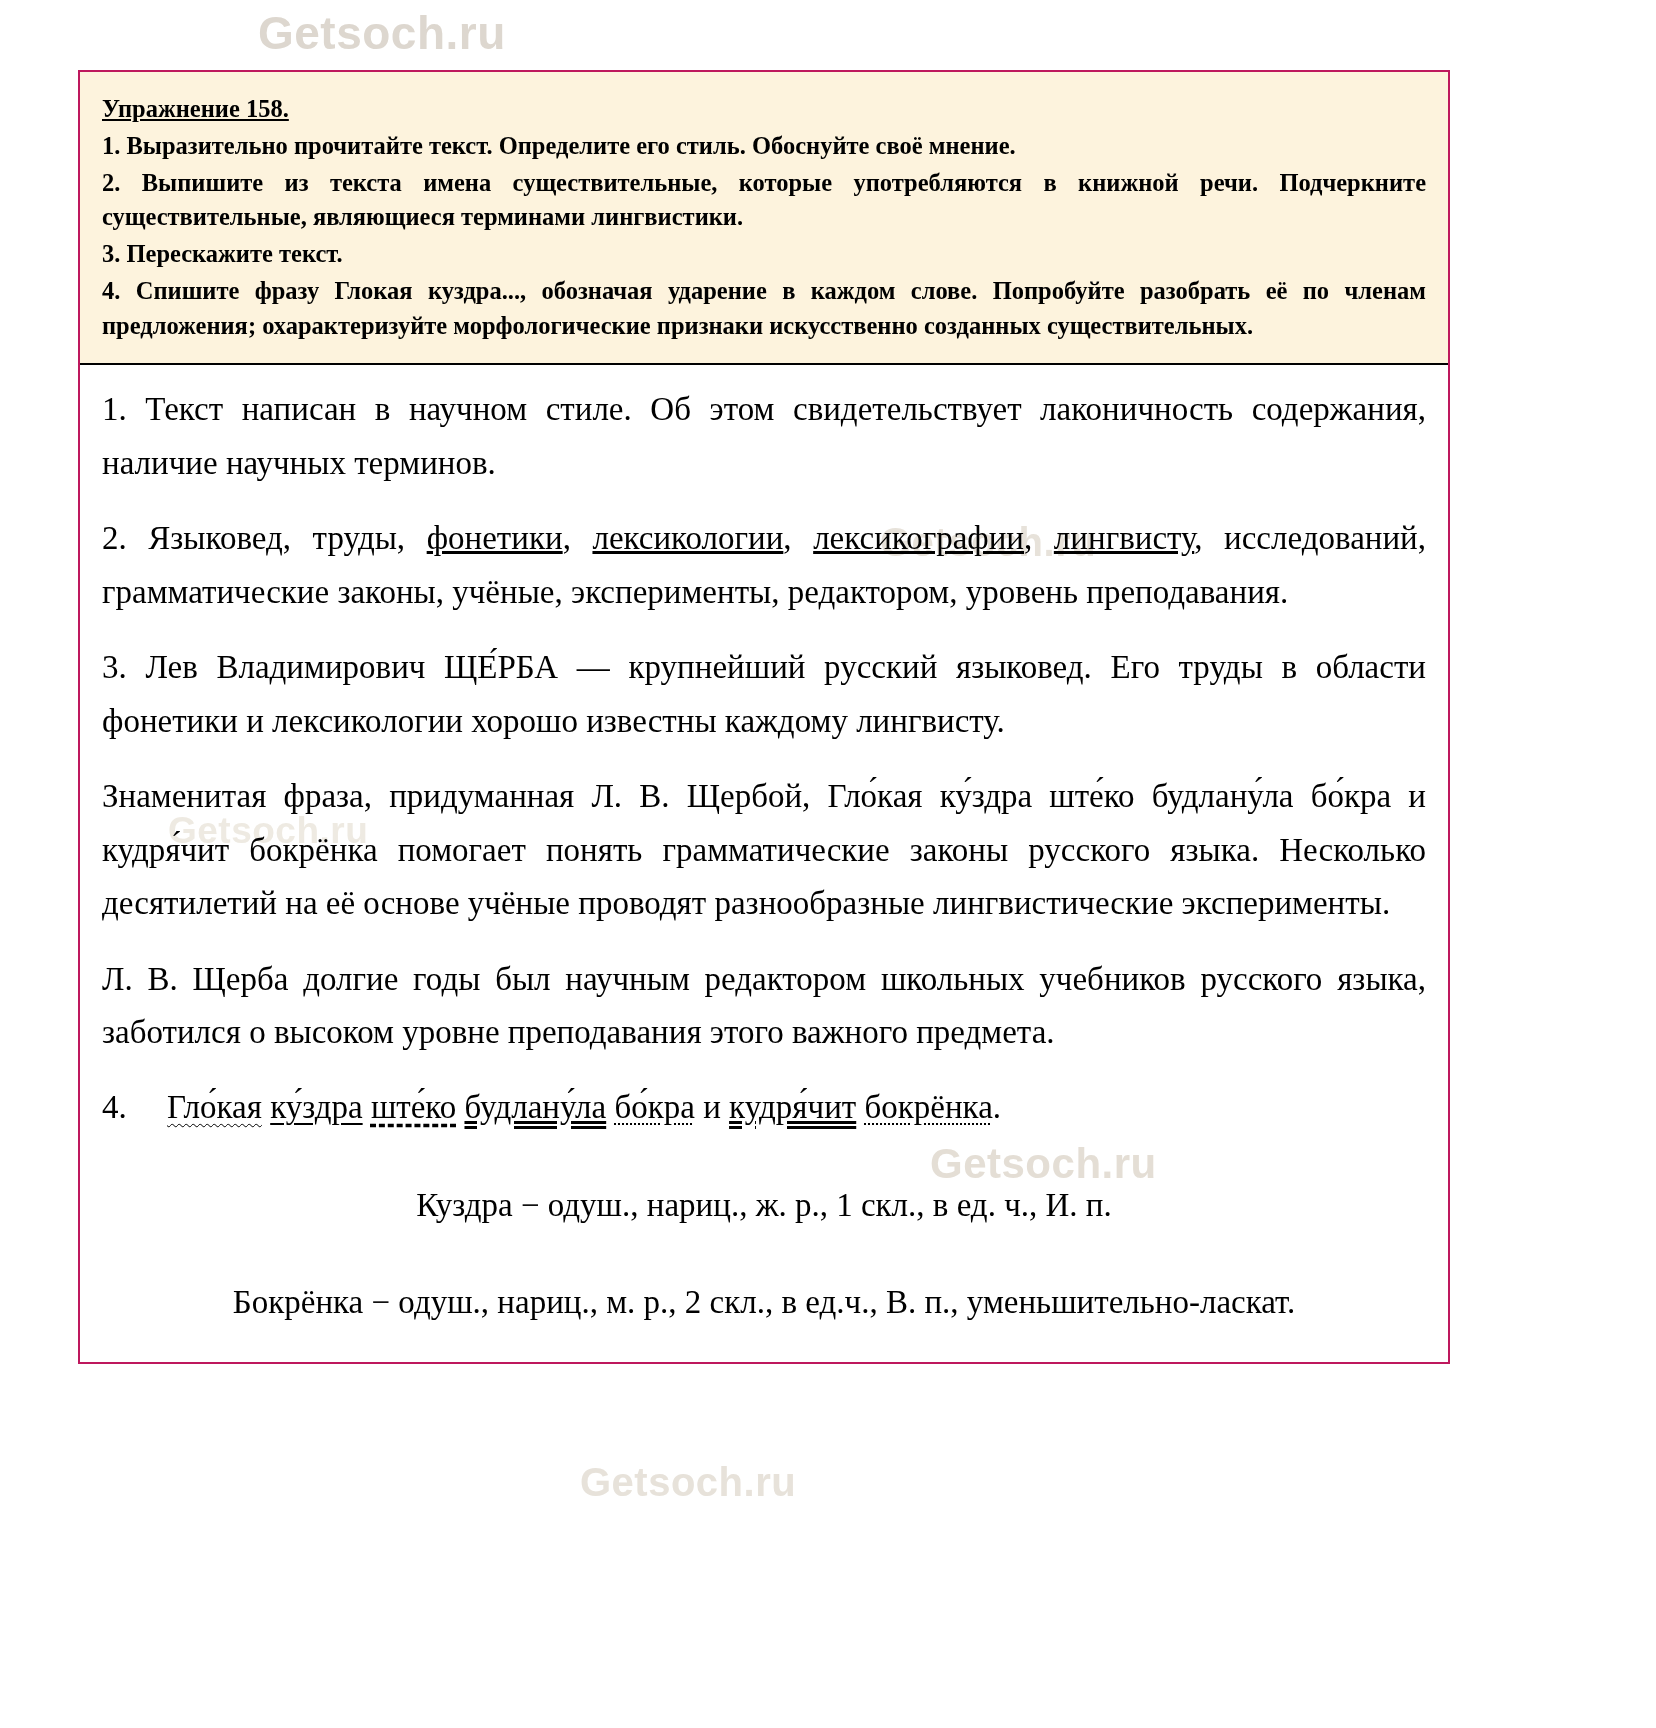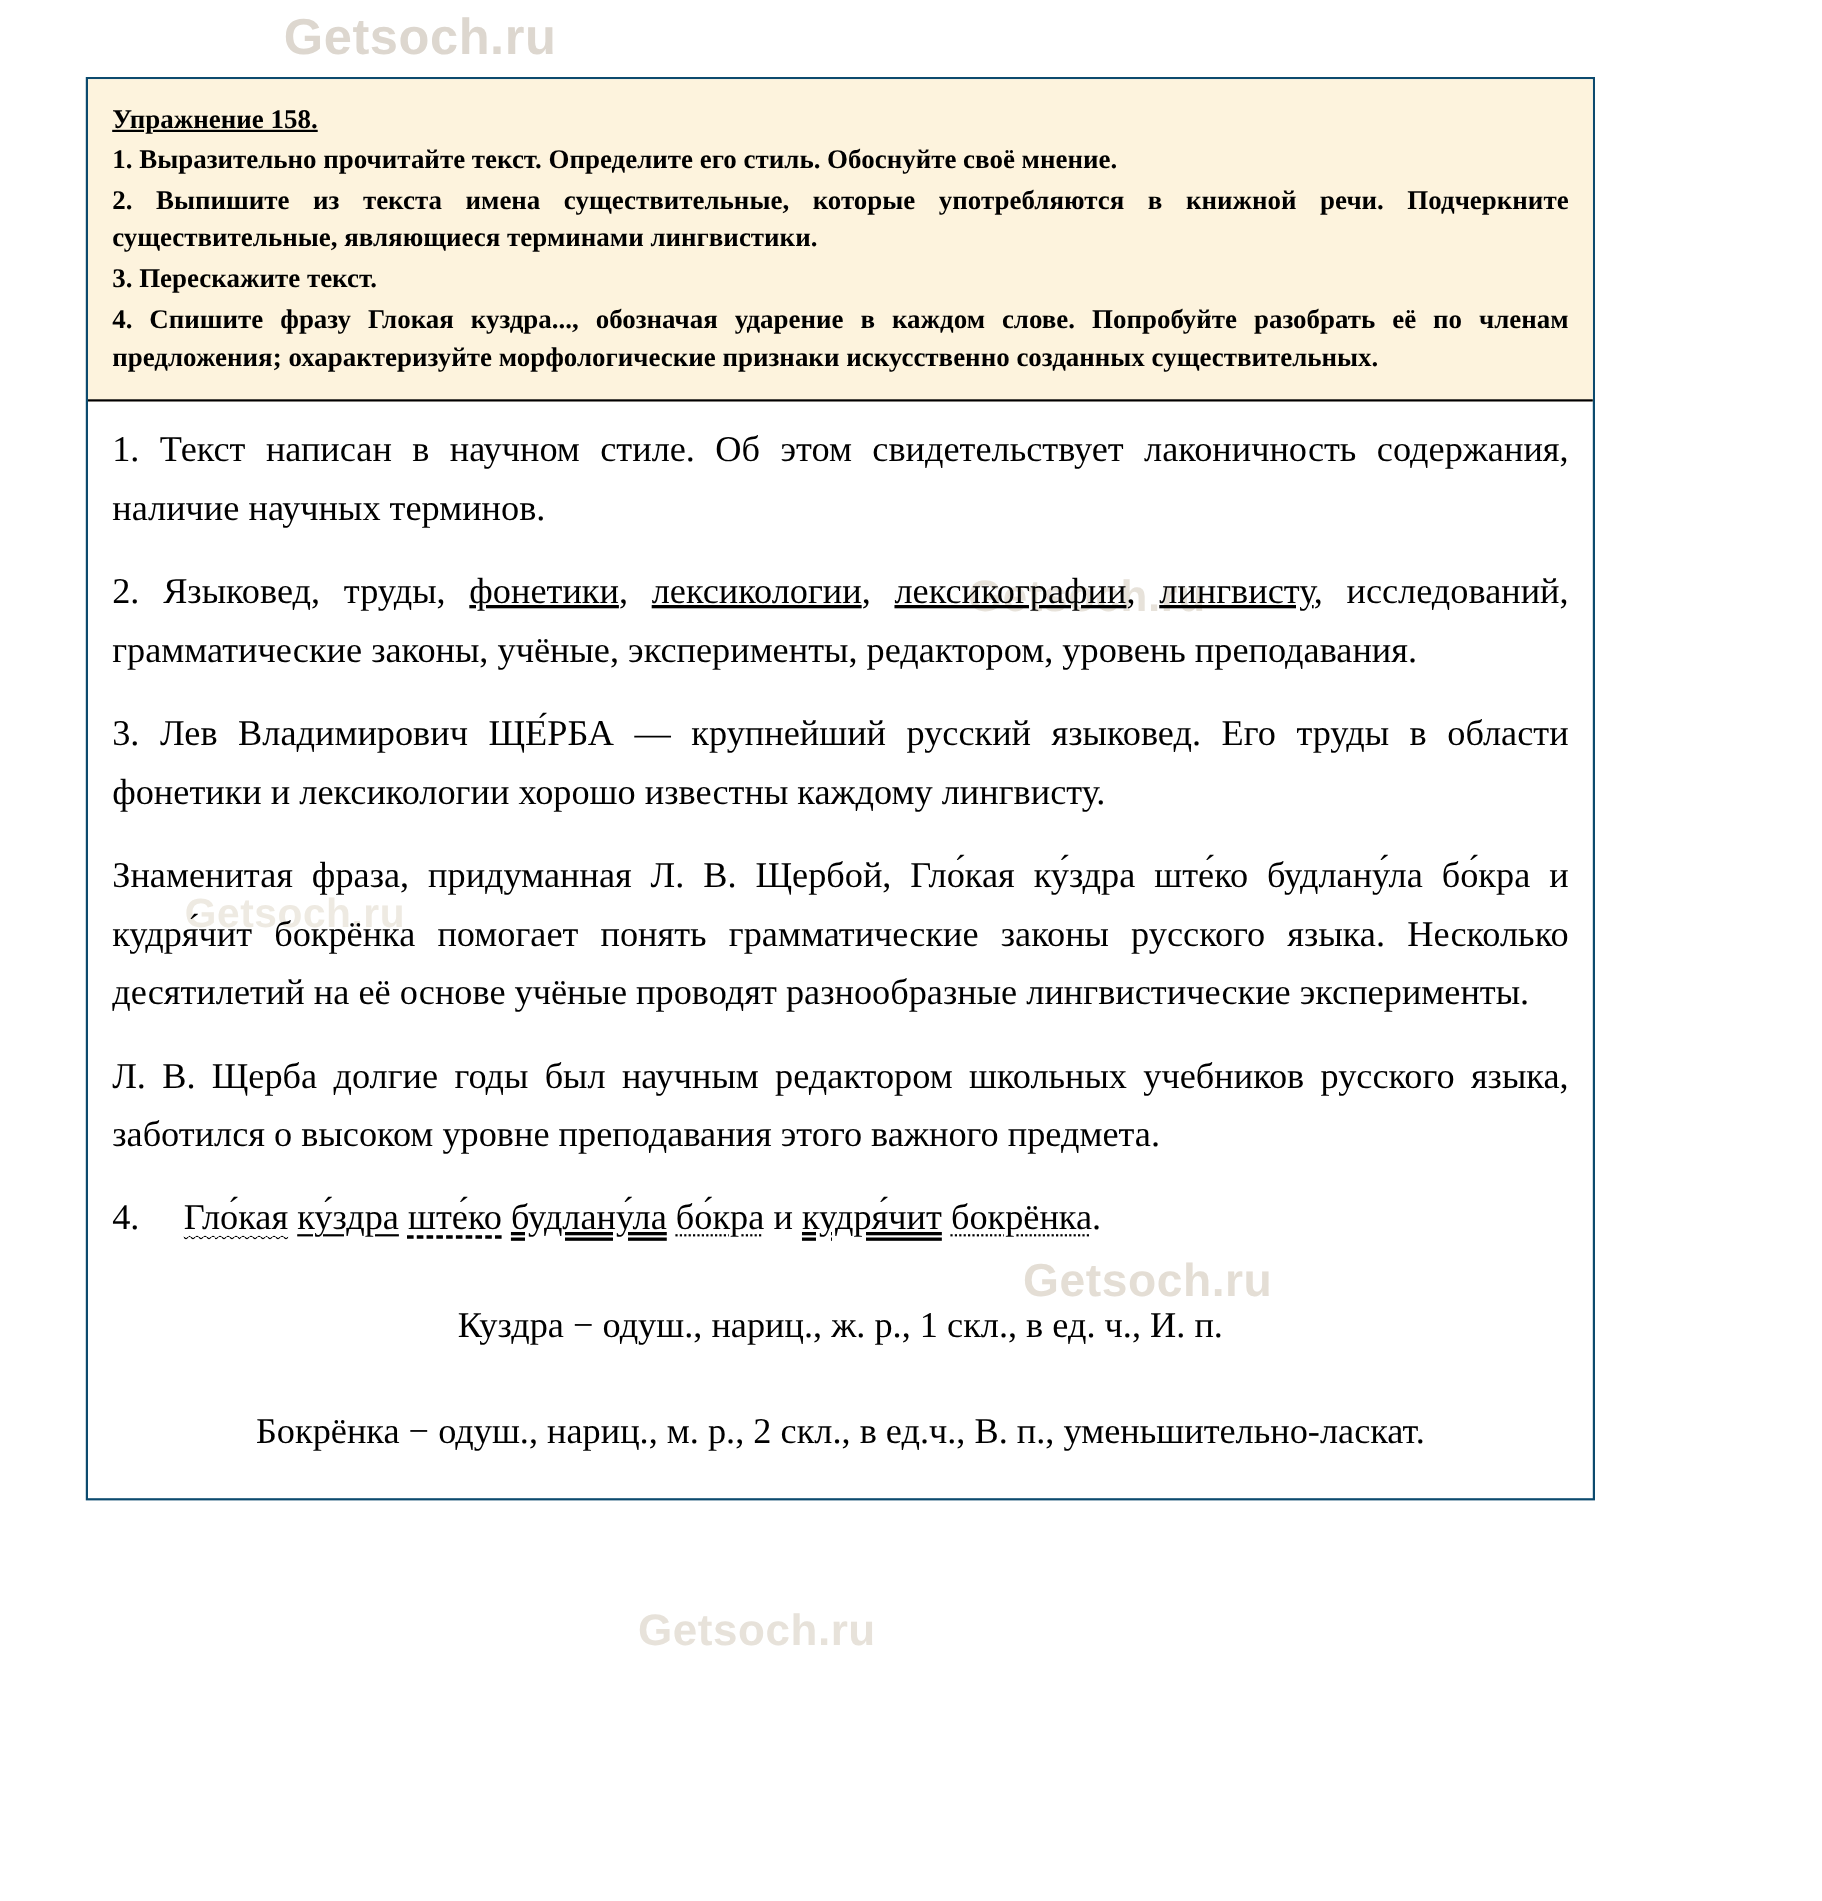--- a/index.html
+++ b/index.html
@@ -35,21 +35,21 @@
   .wm-b { top: 520px; left: 880px; font-size: 40px; color: #e7e2da; }
   .wm-c { top: 810px; left: 168px; font-size: 37px; color: #eeeae2; }
   .wm-d { top: 1140px; left: 930px; font-size: 42px; color: #e4ded5; }
   .wm-e { top: 1460px; left: 580px; font-size: 40px; color: #e7e2da; }
 
   .page {
     position: absolute;
     top: 70px;
     left: 78px;
     width: 1372px;
-    border: 2px solid #0c4a6e;
+    border: 2px solid #be185d;
     box-sizing: border-box;
     background: transparent;
   }
   .task-box {
     background: #fdf3dd;
     border-bottom: 2px solid #000;
     padding: 20px 22px 18px 22px;
     box-sizing: border-box;
   }
   .task-box p {

